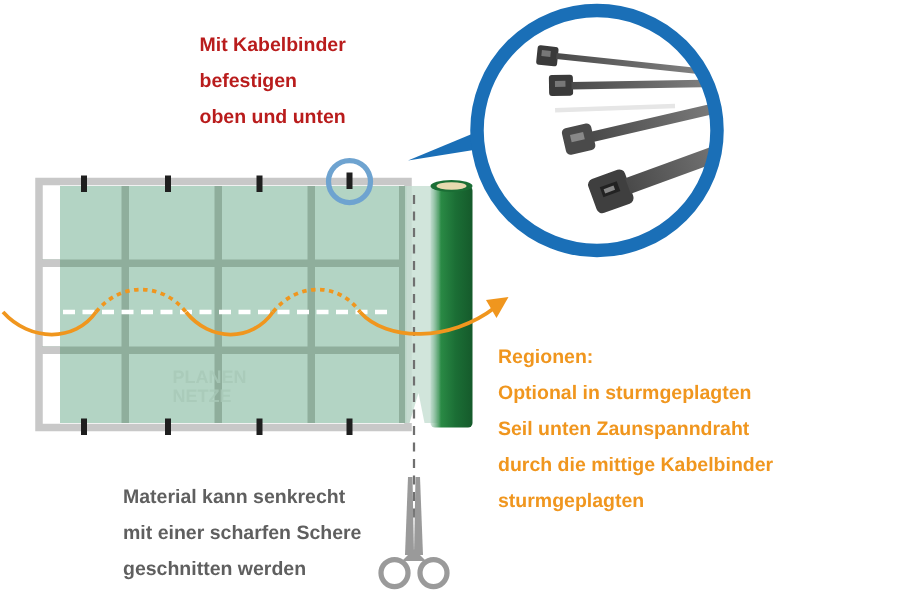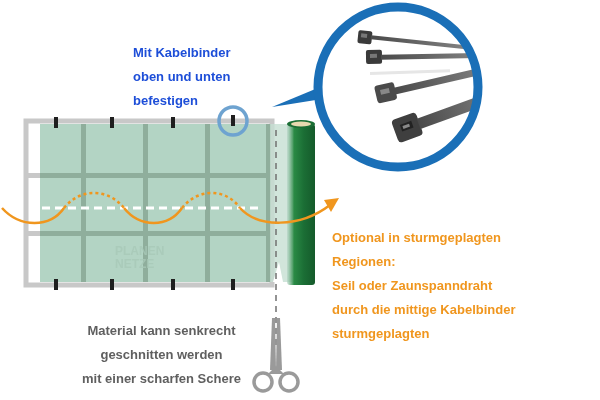--- a/index.html
+++ b/index.html
@@ -1,22 +1,22 @@
 <!DOCTYPE html>
 <html><head>
 <meta charset="utf-8">
 <style>
   html, body { margin: 0; padding: 0; }
   body { width: 600px; height: 400px; background: #ffffff; position: relative; overflow: hidden; font-family: "Liberation Sans", sans-serif; }
   .canvas { position: absolute; left: 0; top: 0; width: 600px; height: 400px; }
   .label { position: absolute; font-weight: bold; font-size: 13px; line-height: 24px; white-space: nowrap; }
   .label span { display: block; }
-  .blue-label { left: 133px; top: 41px; color: #1d4ed8; }
+  .blue-label { left: 133px; top: 18px; color: #b91c1c; }
   .orange-label { left: 332px; top: 226px; color: #f0961e; }
-  .gray-label { left: 82px; top: 319px; color: #5f5f5f; text-align: center; }
+  .gray-label { left: 82px; top: 319px; color: #5f5f5f; }
 </style>
 </head>
 <body>
 
 <svg class="canvas" width="600" height="400" viewBox="0 0 600 400" xmlns="http://www.w3.org/2000/svg">
   <defs>
     <linearGradient id="rollGrad" x1="0" y1="0" x2="1" y2="0">
       <stop offset="0" stop-color="#b3d4c4" stop-opacity="0.6"></stop>
       <stop offset="0.25" stop-color="#2a8a45"></stop>
       <stop offset="0.6" stop-color="#1b6e35"></stop>
@@ -134,29 +134,29 @@
     <path d="M272,318 L275,318 L276,370 L270,370 Z"></path>
     <path d="M280,318 L277,318 L276,370 L282,370 Z"></path>
     <circle cx="263" cy="382" r="9" fill="none" stroke="#9a9a9a" stroke-width="3.5"></circle>
     <circle cx="289" cy="382" r="9" fill="none" stroke="#9a9a9a" stroke-width="3.5"></circle>
     <path d="M268,374 L276,366 L284,374 Z"></path>
   </g>
 </svg>
 
 <div class="label blue-label">
   <span>Mit Kabelbinder</span>
+  <span>befestigen</span>
   <span>oben und unten</span>
-  <span>befestigen</span>
 </div>
 
 <div class="label orange-label">
+  <span>Regionen:</span>
   <span>Optional in sturmgeplagten</span>
-  <span>Regionen:</span>
-  <span>Seil oder Zaunspanndraht</span>
+  <span>Seil unten Zaunspanndraht</span>
   <span>durch die mittige Kabelbinder</span>
   <span>sturmgeplagten</span>
 </div>
 
 <div class="label gray-label">
   <span>Material kann senkrecht</span>
+  <span>mit einer scharfen Schere</span>
   <span>geschnitten werden</span>
-  <span>mit einer scharfen Schere</span>
 </div>
 
 </body></html>

